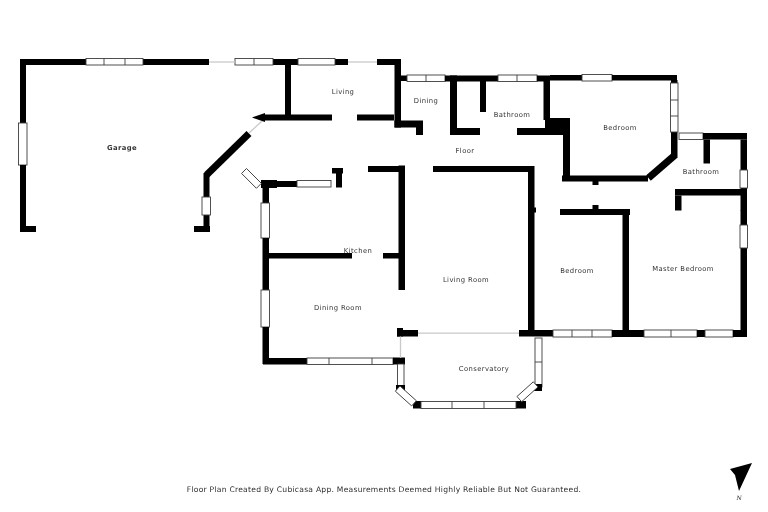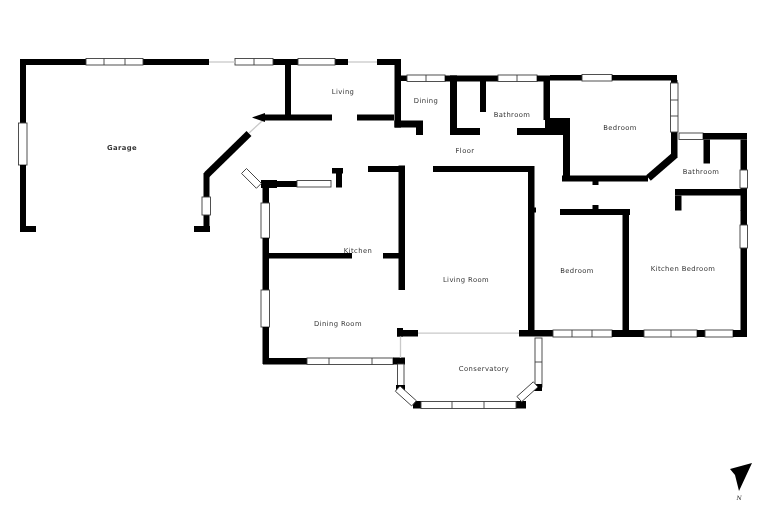--- a/index.html
+++ b/index.html
@@ -187,20 +187,21 @@
   <div class="room-label" style="left:122px;top:148px;font-weight:bold;">Garage</div>
   <div class="room-label" style="left:343px;top:92px;">Living</div>
   <div class="room-label" style="left:426px;top:101px;">Dining</div>
   <div class="room-label" style="left:512px;top:115px;">Bathroom</div>
   <div class="room-label" style="left:620px;top:128px;">Bedroom</div>
   <div class="room-label" style="left:465px;top:151px;">Floor</div>
   <div class="room-label" style="left:358px;top:219px;margin-top:32px;">Kitchen</div>
   <div class="room-label" style="left:701px;top:172px;">Bathroom</div>
   <div class="room-label" style="left:466px;top:256px;margin-top:24px;">Living Room</div>
   <div class="room-label" style="left:577px;top:271px;">Bedroom</div>
-  <div class="room-label" style="left:683px;top:269px;">Kitchen Bedroom</div>
-  <div class="room-label" style="left:338px;top:324px;">Dining Room</div>
+  <div class="room-label" style="left:683px;top:269px;">Master Bedroom</div>
+  <div class="room-label" style="left:338px;top:308px;">Dining Room</div>
   <div class="room-label" style="left:469px;top:369px;margin-left:15px;">Conservatory</div>
 
+  <div class="footer-text">Floor Plan Created By Cubicasa App. Measurements Deemed Highly Reliable But Not Guaranteed.</div>
 
   <div class="north-label">N</div>
 
 </div>
 
 </body></html>

